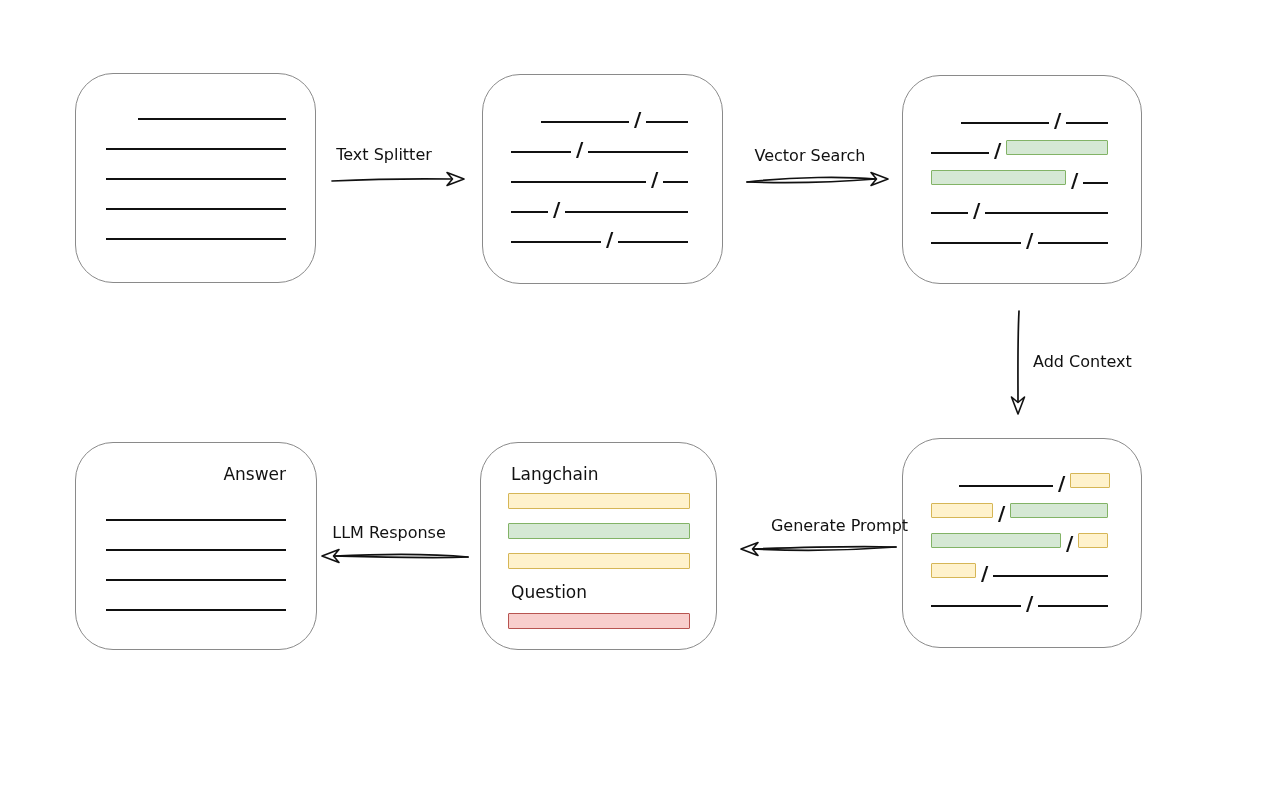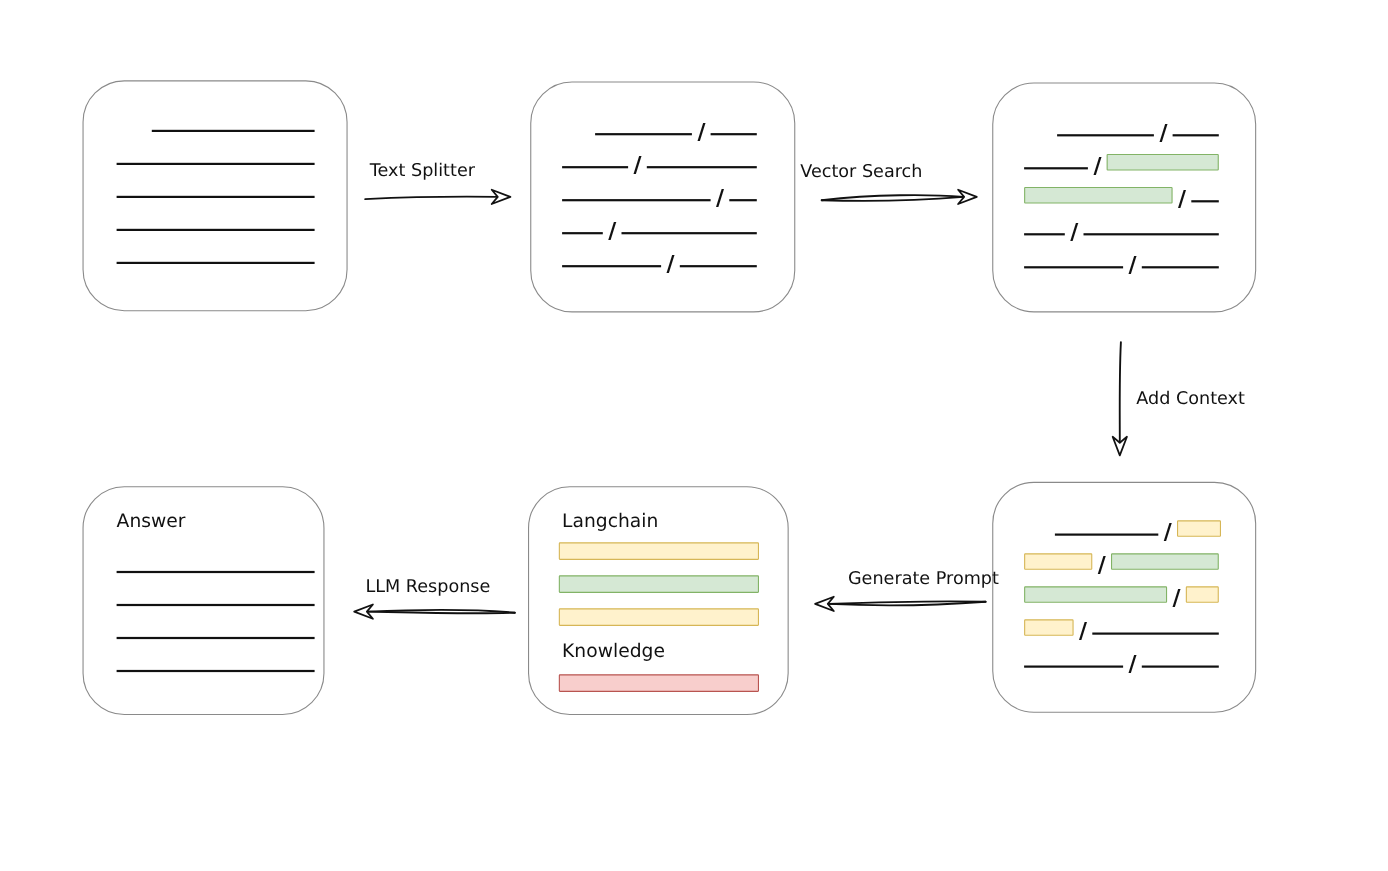--- a/index.html
+++ b/index.html
@@ -219,28 +219,28 @@
   </div>
 
   <div class="node" style="left:480px; top:442px; width:237px; height:208px;">
     <div style="padding:20px 24px 0 27px;">
       <div class="inner-label">Langchain</div>
       <div style="margin-top:8px;">
           <div class="bar bar-yellow"></div>
           <div class="bar bar-green"></div>
           <div class="bar bar-yellow"></div>
         </div>
-      <div class="inner-label" style="margin-top:-2px;">Knowledge</div>
+      <div class="inner-label" style="margin-top:-2px;">Question</div>
       <div style="margin-top:10px;">
           <div class="bar bar-red"></div>
         </div>
     </div>
   </div>
 
-  <div class="node" style="left:75px; top:442px; width:220px; height:208px;">
+  <div class="node" style="left:75px; top:442px; width:242px; height:208px;text-align:right;">
     <div style="padding:20px 30px 0;">
       <div class="inner-label" style="margin-left:0;">Answer</div>
       <div class="answer-lines" style="margin-top:6px;">
           <div class="trow">
             <span class="tline" style="width: 180px;"></span>
           </div>
           <div class="trow">
             <span class="tline" style="width: 180px;"></span>
           </div>
           <div class="trow">
@@ -273,19 +273,19 @@
       <path class="head" d="M741 549 L758 542.5 L752.5 549 L758 555.5 Z"></path>
     </g>
     <g>
       <path d="M468 557 C 430 553.5, 380 554, 334 556"></path>
       <path d="M468 557 C 430 558.5, 380 557, 334 556"></path>
       <path class="head" d="M322 556 L339 549.5 L333.5 556 L339 562.5 Z"></path>
     </g>
   </svg>
 
   <div class="arrow-label" style="left:319px; top:145px; width:130px;">Text Splitter</div>
-  <div class="arrow-label" style="left:718px; top:146px; width:130px;">Vector Search</div>
+  <div class="arrow-label" style="left:745px; top:146px; width:130px;">Vector Search</div>
   <div class="arrow-label" style="left:1033px; top:352px; text-align:left;">Add Context</div>
   <div class="arrow-label" style="left:762px; top:516px; width:155px;">Generate Prompt</div>
   <div class="arrow-label" style="left:325px; top:523px; width:128px;">LLM Response</div>
 
 
 </div>
 
 </body></html>

